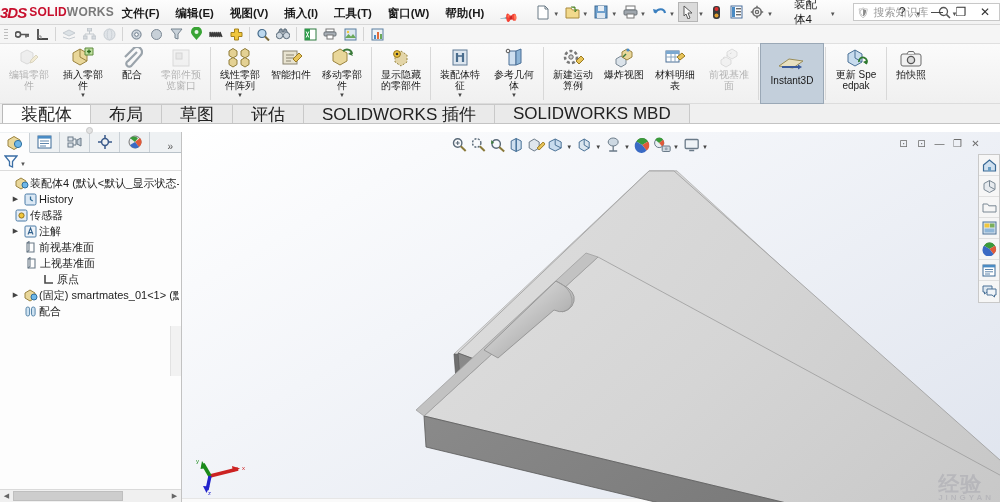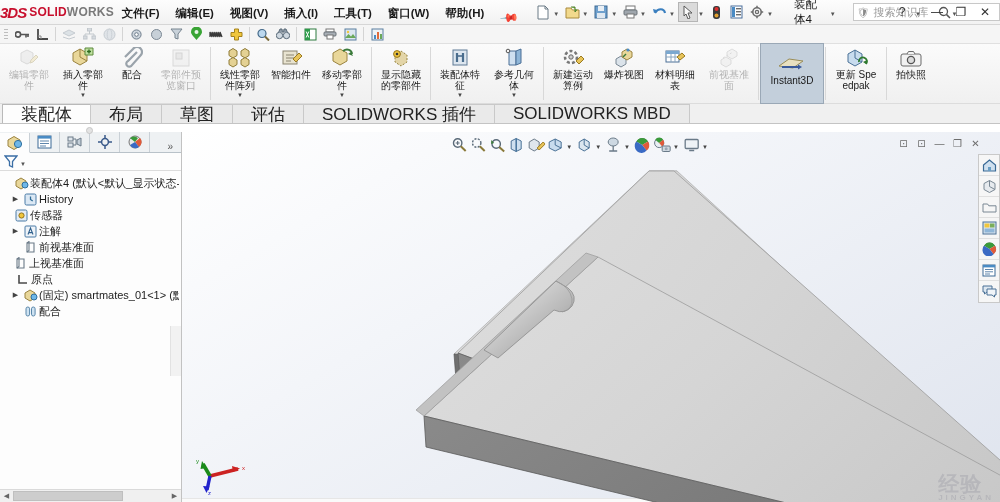--- a/index.html
+++ b/index.html
@@ -775,32 +775,32 @@
         <div class="tnode" style="padding-left:22px">
           <span class="tico">
             <svg width="12" height="13" viewBox="0 0 12 13">
                 <path d="M2 2h7v9H2z" fill="none" stroke="#6b7a88" stroke-width="1.1"></path>
                 <path d="M2 2l2-1.5v9L2 11" fill="none" stroke="#6b7a88" stroke-width="1.1"></path>
               </svg>
           </span>
           <span class="tlabel">前视基准面</span>
         </div>
 
-        <div class="tnode" style="padding-left:12px">
+        <div class="tnode" style="padding-left:23px">
           <span class="tico">
             <svg width="12" height="13" viewBox="0 0 12 13">
                 <path d="M2 2h7v9H2z" fill="none" stroke="#6b7a88" stroke-width="1.1"></path>
                 <path d="M2 2l2-1.5v9L2 11" fill="none" stroke="#6b7a88" stroke-width="1.1"></path>
               </svg>
           </span>
           <span class="tlabel">上视基准面</span>
         </div>
 
 
-        <div class="tnode" style="padding-left:14px">
+        <div class="tnode" style="padding-left:40px">
           <span class="tico">
             <svg width="12" height="13" viewBox="0 0 12 13">
                 <path d="M2 2v8h8" fill="none" stroke="#4a4a4a" stroke-width="1.6"></path>
               </svg>
           </span>
           <span class="tlabel">原点</span>
         </div>
 
         <div class="tnode" style="padding-left:9px">
           <span class="texp">▶</span>

